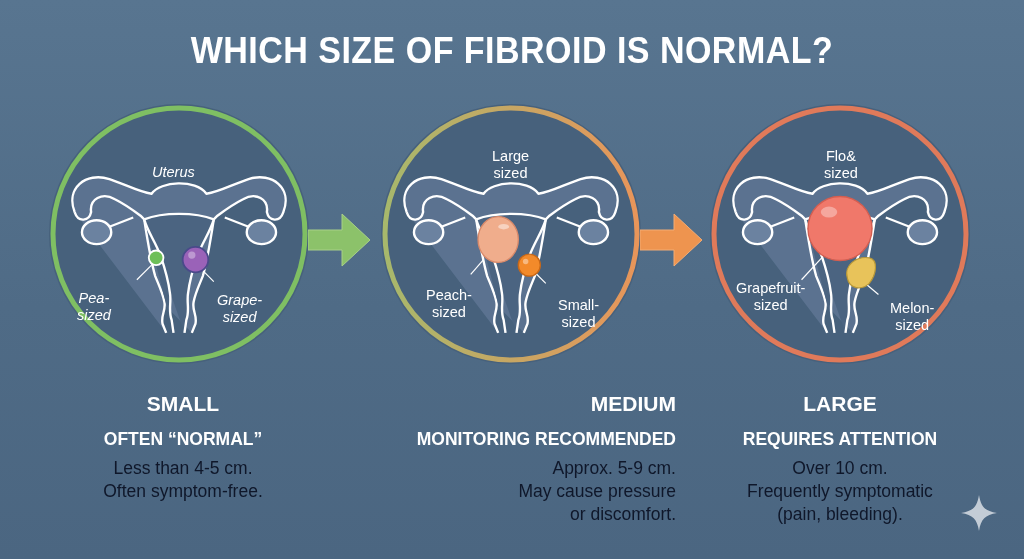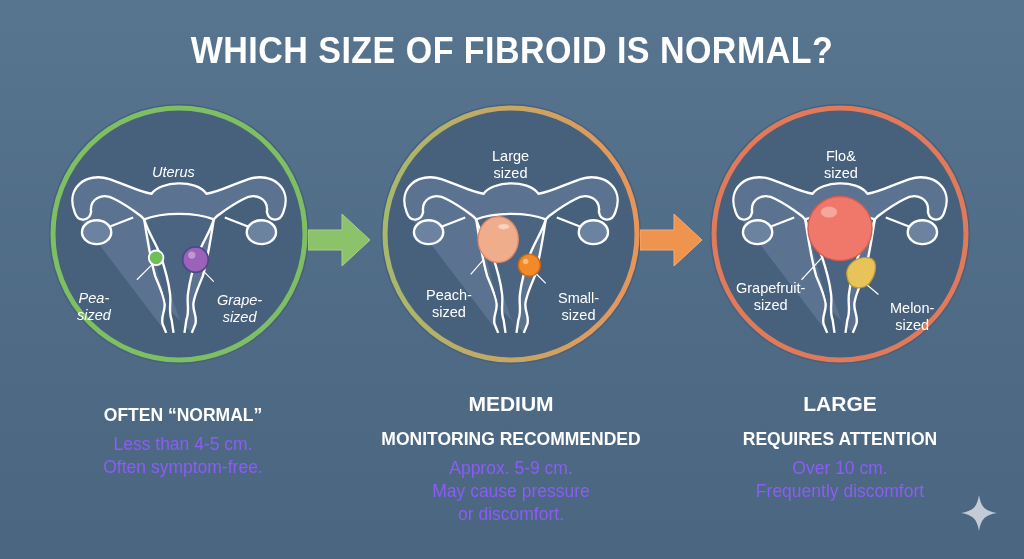--- a/index.html
+++ b/index.html
@@ -31,21 +31,21 @@
     font-size: 14.5px; line-height: 17px; color: #ffffff; text-align: center;
     white-space: nowrap;
   }
   .arrow { position: absolute; }
   .caption {
     position: absolute; width: 330px; text-align: center;
     font-family: "Liberation Sans", sans-serif; color: #ffffff;
   }
   .caption .h1 { font-weight: bold; font-size: 21px; line-height: 24px; }
   .caption .h2 { font-weight: bold; font-size: 17.5px; line-height: 22px; margin-top: 12px; }
-  .caption .body { font-size: 17.5px; line-height: 23px; margin-top: 7px; color: #8b5cf6; }
+  .caption .body { font-size: 17.5px; line-height: 23px; margin-top: 7px; color: #0f172a; }
   .sparkle { position: absolute; left: 961px; top: 495px; }
 </style>
 </head>
 <body>
 
 <div class="stage">
 
   <div class="title">WHICH SIZE OF FIBROID IS NORMAL?</div>
 
   <svg width="0" height="0" style="position:absolute">
@@ -111,21 +111,21 @@
       <line x1="170" y1="186" x2="180" y2="196" stroke="#ffffff" stroke-width="1.3"></line>
     </svg>
     <div class="lbl" style="left:111px; top:44px;">
       <div>Large</div>
       <div>sized</div>
     </div>
     <div class="lbl" style="left:45px; top:183px;">
       <div>Peach-</div>
       <div>sized</div>
     </div>
-    <div class="lbl" style="left:177px; top:186px;">
+    <div class="lbl" style="left:177px; top:193px;">
       <div>Small-</div>
       <div>sized</div>
     </div>
   </div>
 
   <svg class="arrow" style="left:640px; top:212px;" width="66" height="56">
     <path d="M0,18 L34,18 L34,2 L62,28 L34,54 L34,38 L0,38 Z" fill="#ee944f" stroke="#f3ac74" stroke-width="1"></path>
   </svg>
 
   <div class="ring" style="left:710px; top:104px;">
@@ -148,42 +148,44 @@
       <div>Grapefruit-</div>
       <div>sized</div>
     </div>
     <div class="lbl" style="left:172px; top:196px;margin-left:8px;">
       <div>Melon-</div>
       <div>sized</div>
     </div>
   </div>
 
   <div class="caption" style="left:18px; top:392px;">
+    <div class="h1">SMALL</div>
     <div class="h2">OFTEN “NORMAL”</div>
     <div class="body">
       <div>Less than 4-5 cm.</div>
       <div>Often symptom-free.</div>
     </div>
   </div>
 
-  <div class="caption" style="left:346px; top:392px;">
+  <div class="caption" style="left:346px; top:392px;text-align:right;">
     <div class="h1">MEDIUM</div>
     <div class="h2">MONITORING RECOMMENDED</div>
     <div class="body">
       <div>Approx. 5-9 cm.</div>
       <div>May cause pressure</div>
       <div>or discomfort.</div>
     </div>
   </div>
 
   <div class="caption" style="left:675px; top:392px;">
     <div class="h1">LARGE</div>
     <div class="h2">REQUIRES ATTENTION</div>
     <div class="body">
       <div>Over 10 cm.</div>
-      <div>Frequently discomfort</div>
+      <div>Frequently symptomatic</div>
+      <div>(pain, bleeding).</div>
     </div>
   </div>
 
   <svg class="sparkle" width="36" height="36" viewBox="0 0 36 36">
     <path d="M18,0 C20,12 24,16 36,18 C24,20 20,24 18,36 C16,24 12,20 0,18 C12,16 16,12 18,0 Z" fill="#c3ccd6"></path>
   </svg>
 </div>
 
 </body></html>

